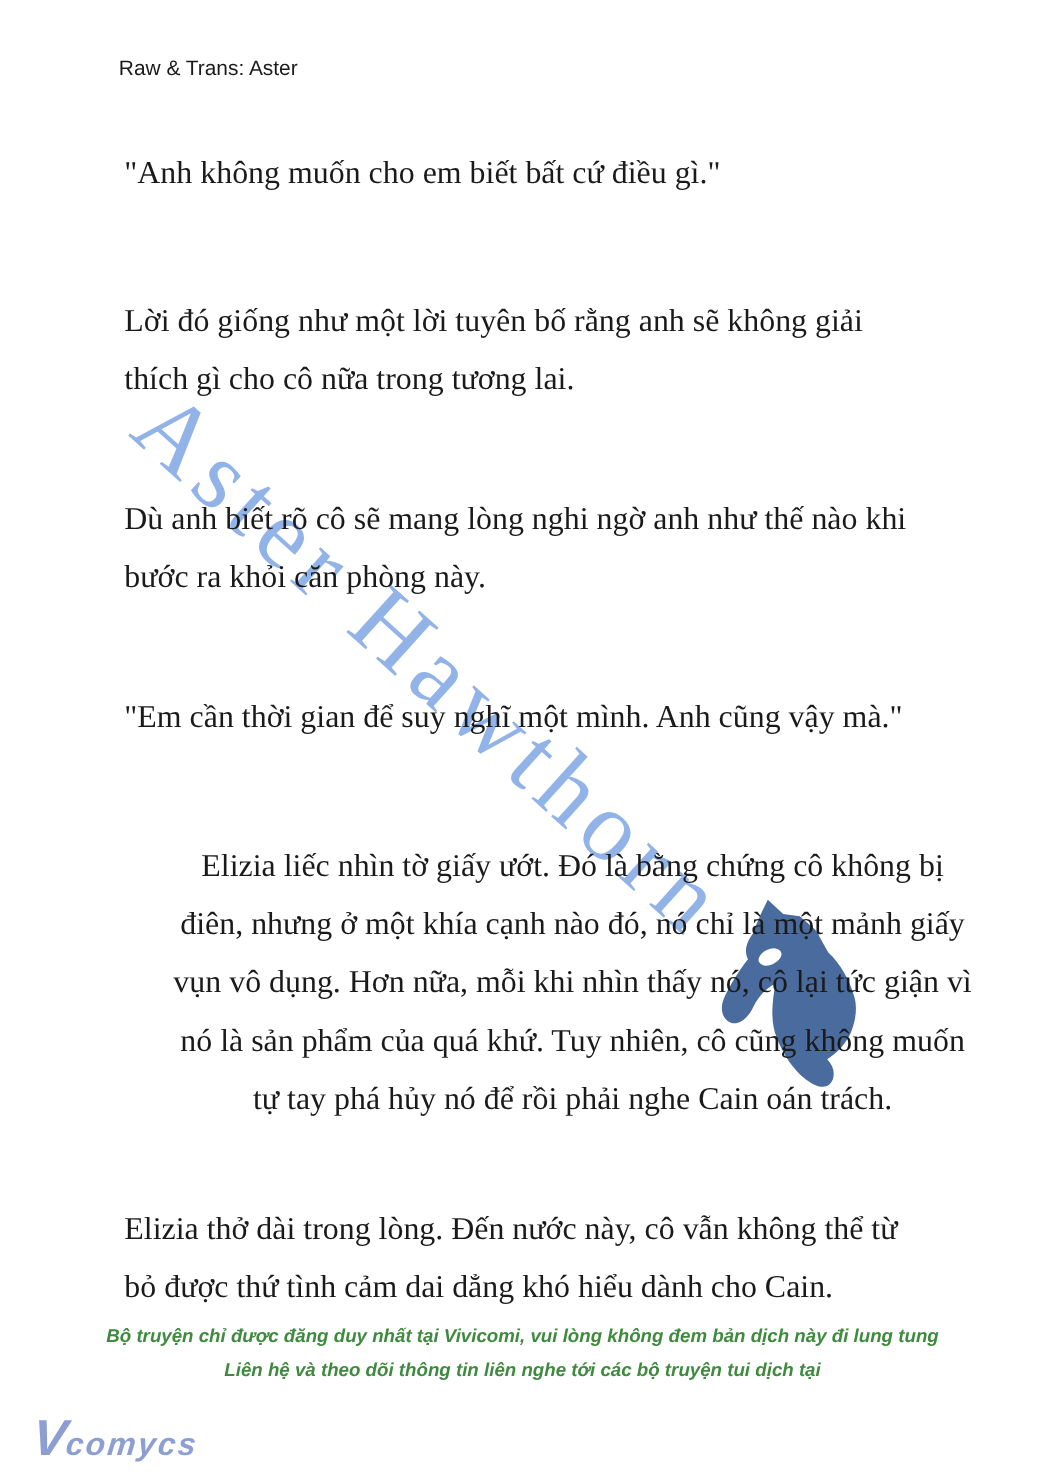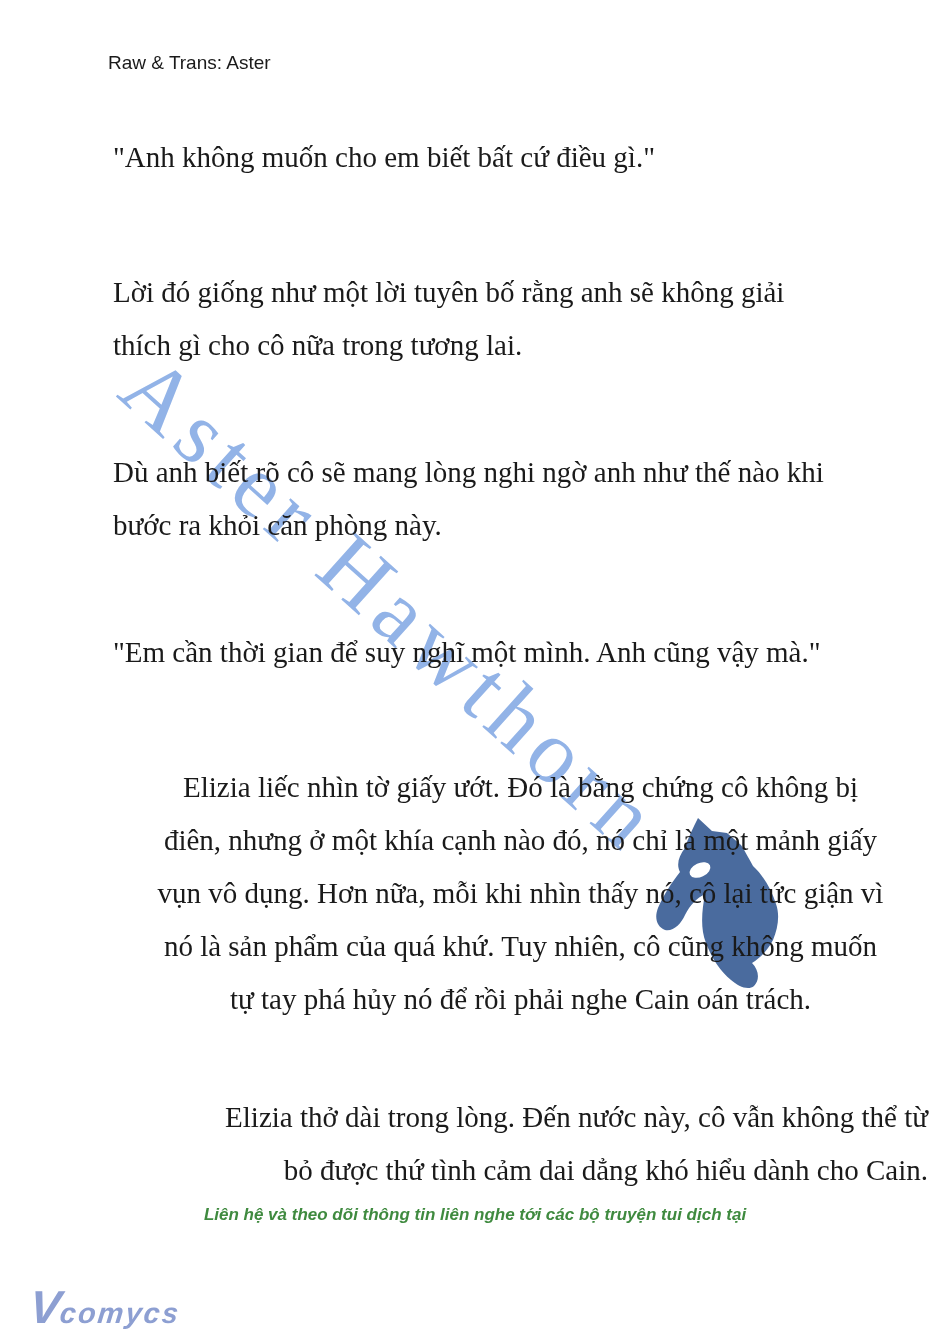--- a/index.html
+++ b/index.html
@@ -138,25 +138,26 @@
     <p class="para p2" style="color: rgb(26, 26, 26);">Lời đó giống như một lời tuyên bố rằng anh sẽ không giải
 thích gì cho cô nữa trong tương lai.</p>
     <p class="para p3" style="color: rgb(26, 26, 26);">Dù anh biết rõ cô sẽ mang lòng nghi ngờ anh như thế nào khi
 bước ra khỏi căn phòng này.</p>
     <p class="para p4" style="color: rgb(26, 26, 26);">"Em cần thời gian để suy nghĩ một mình. Anh cũng vậy mà."</p>
     <p class="para p5" style="color: rgb(26, 26, 26);">Elizia liếc nhìn tờ giấy ướt. Đó là bằng chứng cô không bị
 điên, nhưng ở một khía cạnh nào đó, nó chỉ là một mảnh giấy
 vụn vô dụng. Hơn nữa, mỗi khi nhìn thấy nó, cô lại tức giận vì
 nó là sản phẩm của quá khứ. Tuy nhiên, cô cũng không muốn
 tự tay phá hủy nó để rồi phải nghe Cain oán trách.</p>
-    <p class="para p6" style="color: rgb(26, 26, 26); text-align: right;">Elizia thở dài trong lòng. Đến nước này, cô vẫn không thể từ
+    <p class="para p6" style="color: rgb(26, 26, 26);">Elizia thở dài trong lòng. Đến nước này, cô vẫn không thể từ
 bỏ được thứ tình cảm dai dẳng khó hiểu dành cho Cain.</p>
   </div>
 
   <div class="footer" style="color: rgb(63, 138, 63);">
+    <div>Bộ truyện chỉ được đăng duy nhất tại Vivicomi, vui lòng không đem bản dịch này đi lung tung</div>
     <div>Liên hệ và theo dõi thông tin liên nghe tới các bộ truyện tui dịch tại</div>
   </div>
 
   <div class="vcomycs" style="color: rgb(141, 159, 210);">
     <span class="v">V</span><span class="rest">comycs</span>
   </div>
 
 
 </div>
 

